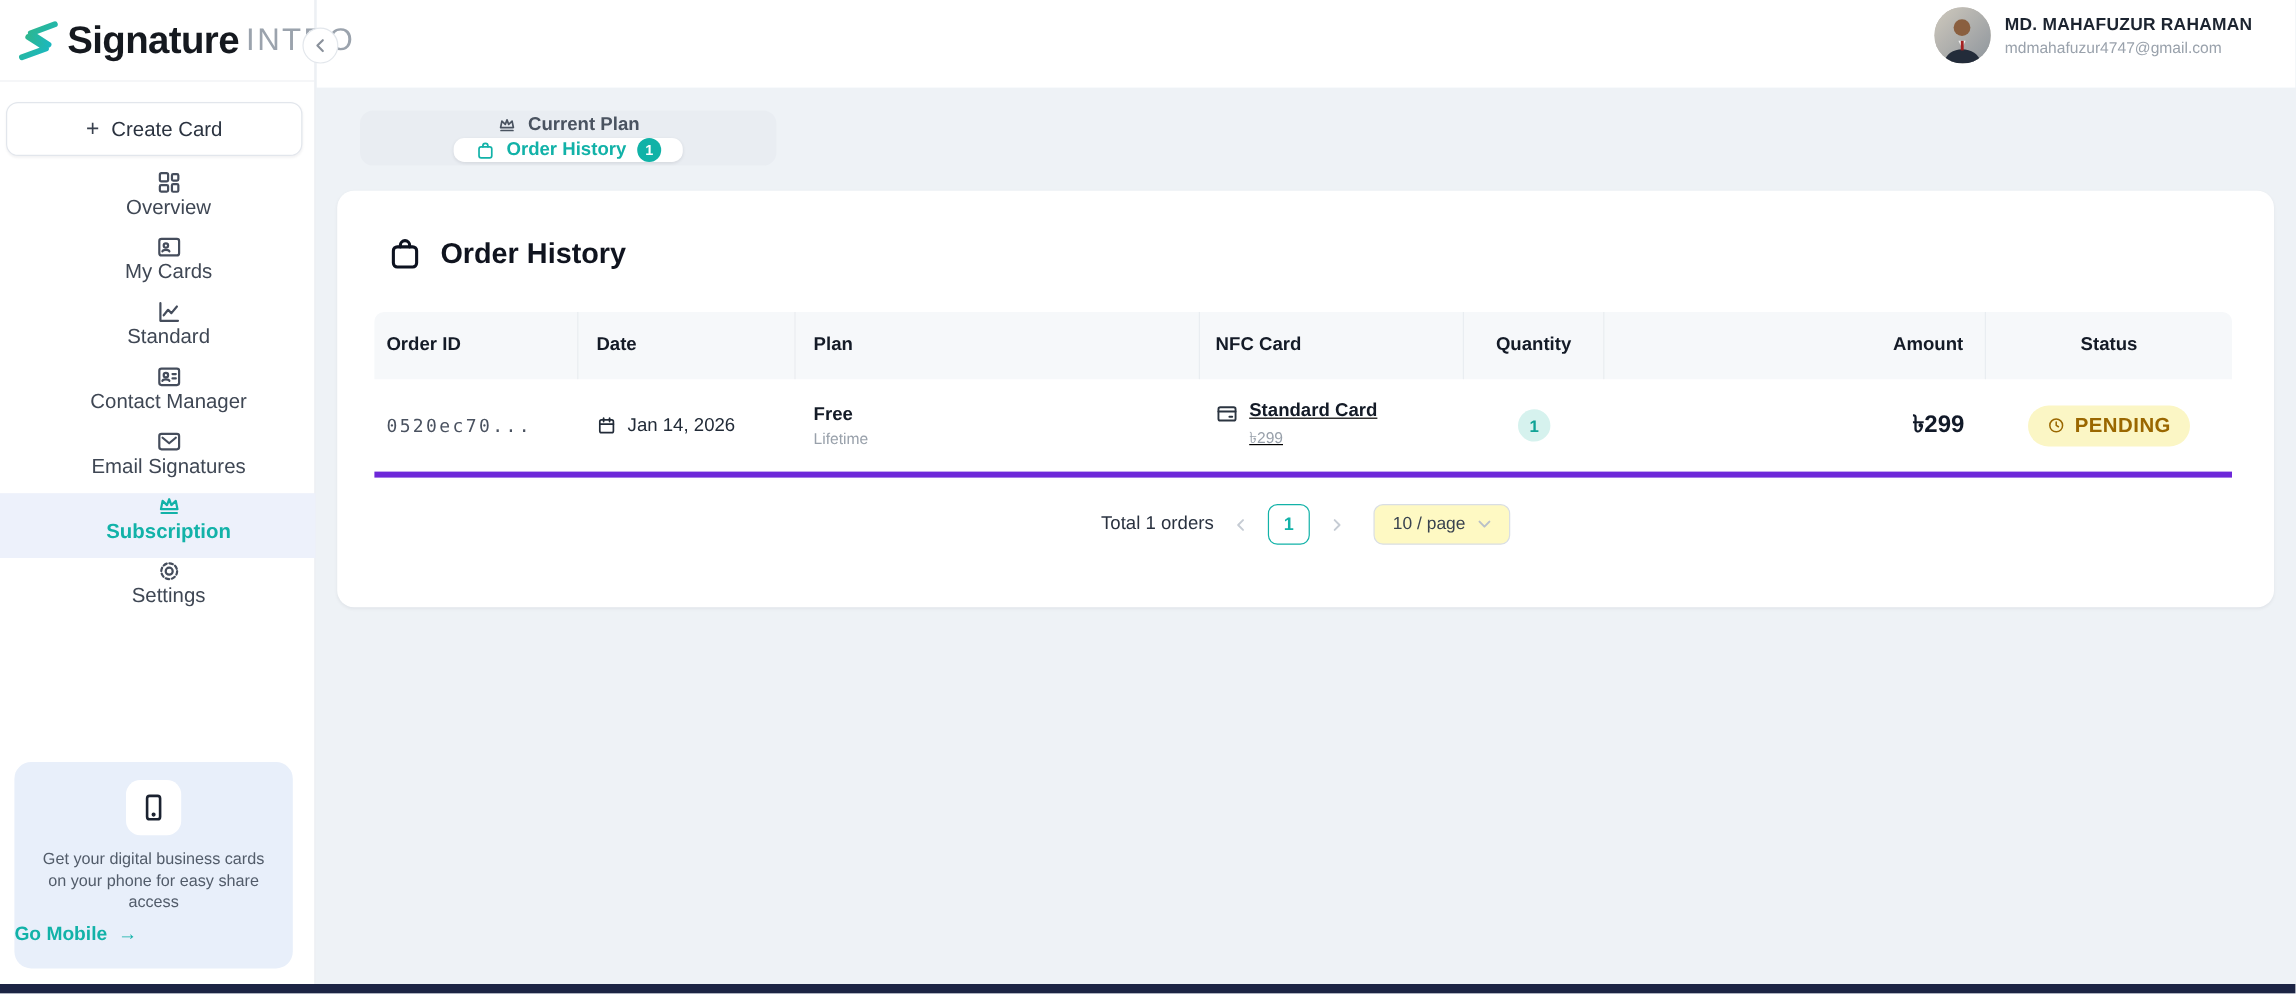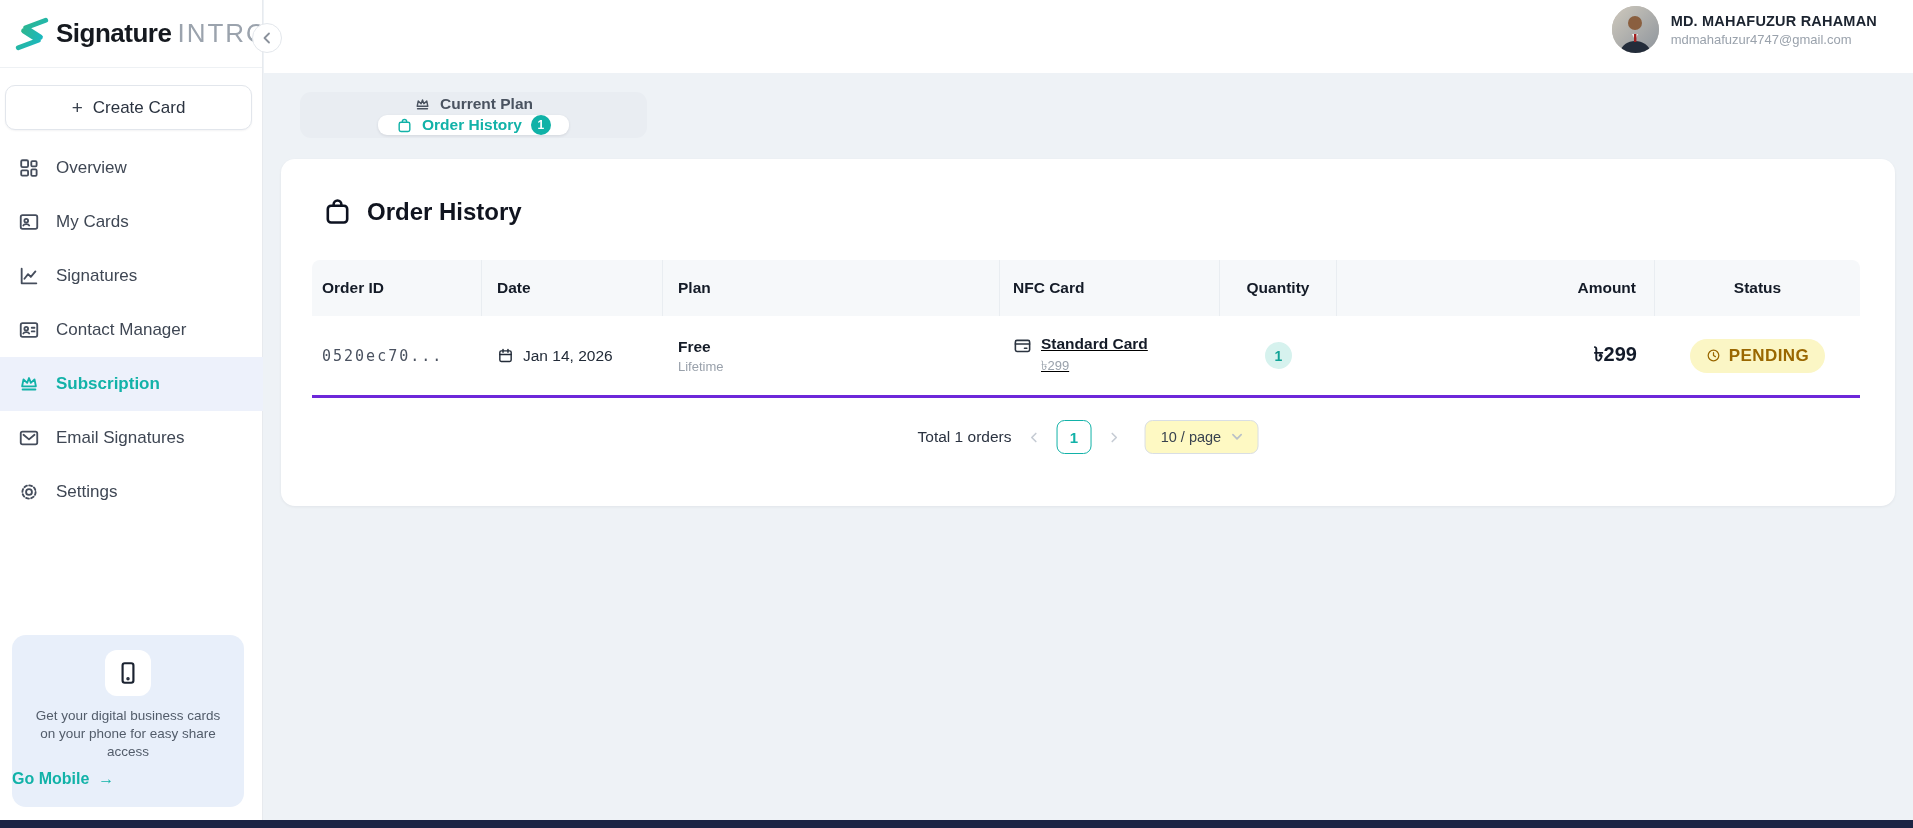--- a/index.html
+++ b/index.html
@@ -3,27 +3,27 @@
 <meta charset="utf-8">
 <style>
   * { margin:0; padding:0; box-sizing:border-box; }
   html,body { width:1913px; height:828px; overflow:hidden; }
   body { font-family:"Liberation Sans", sans-serif; background:#eef2f6; position:relative; }
   svg { display:block; }
 
   
   .sidebar { position:absolute; left:0; top:0; width:263px; height:820px; background:#fff; border-right:1px solid #e7eaee; z-index:2; }
   .sidebar-header { height:68px; border-bottom:1px solid #eef1f4; display:flex; align-items:center; padding-left:13px; }
-  .brand-bold { font-size:26px; font-weight:700; color:#15191f; letter-spacing:-0.5px; margin-left:5px; }
+  .brand-bold { font-size:32px; font-weight:700; color:#15191f; letter-spacing:-0.5px; margin-left:5px; }
   .brand-light { font-size:26px; font-weight:300; color:#9ba3ad; letter-spacing:2px; margin-left:6px; }
   .collapse-btn { position:absolute; left:252px; top:23px; width:30px; height:30px; border-radius:50%; background:#fff; border:1px solid #e3e7ec; display:flex; align-items:center; justify-content:center; color:#8a919b; font-size:16px; cursor:pointer; z-index:6; }
   .create-card-btn { position:absolute; left:5px; top:85px; width:247px; height:45px; background:#fff; border:1px solid #e2e6ec; border-radius:10px; box-shadow:0 1px 2px rgba(16,24,40,.05); display:flex; align-items:center; justify-content:center; gap:10px; font-size:17px; color:#2b3340; cursor:pointer; }
   .create-plus { font-size:19px; color:#39414e; }
   .nav { position:absolute; top:141px; left:0; width:263px; }
-  .nav-item { height:54px; display:flex; align-items:center; gap:16px; padding-left:18px; font-size:17px; color:#3f4754; cursor:pointer; }
+  .nav-item { height:54px; display:flex; align-items:center; gap:0; padding-left:18px; font-size:17px; color:#3f4754; cursor:pointer;flex-direction:column; }
   .nav-item svg { width:22px; height:22px; stroke:#454d5c; }
   .nav-item.active { background:#edf1fb; color:#12b2a8; font-weight:600; }
   .nav-item.active svg { stroke:#12b2a8; }
   .promo { position:absolute; left:12px; top:635px; width:232px; height:172px; background:#e8effa; border-radius:14px; text-align:center; padding-top:15px; }
   .promo-tile { width:46px; height:46px; background:#fff; border-radius:12px; margin:0 auto 11px; display:flex; align-items:center; justify-content:center; }
   .promo-text { font-size:13.5px; color:#525c6a; line-height:1.33; padding:0 14px; }
   .promo-cta { margin-top:9px; font-size:16px; font-weight:700; color:#12b2a8; display:flex; justify-content:flex-start; align-items:center; gap:9px; cursor:pointer; }
 
   
   .topbar { position:absolute; left:264px; top:0; width:1649px; height:73px; background:#fff; }
@@ -43,21 +43,21 @@
 
   
   .card { position:absolute; left:281px; top:159px; width:1614px; height:347px; background:#fff; border-radius:14px; box-shadow:0 1px 3px rgba(16,24,40,.06); }
   .card-head { position:absolute; left:41px; top:37px; display:flex; align-items:center; gap:14px; }
   .card-title { font-size:24px; font-weight:700; color:#10141f; }
 
   .table { position:absolute; left:31px; top:101px; width:1548px; }
   .thead { display:flex; height:56px; background:#f6f8fa; border-radius:8px 8px 0 0; }
   .th { display:flex; align-items:center; font-size:15.5px; font-weight:700; color:#141b27; border-right:1px solid #e9edf1; }
   .th:last-child { border-right:none; }
-  .trow { display:flex; height:82px; border-bottom:3px solid #6d28d9; }
+  .trow { display:flex; height:82px; border-bottom:5px solid #6d28d9; }
   .td { display:flex; align-items:center; }
   .c1 { width:170px; padding-left:10px; }
   .c2 { width:181px; padding-left:15px; }
   .c3 { width:337px; padding-left:15px; }
   .c4 { width:220px; padding-left:13px; }
   .c5 { width:117px; justify-content:center; padding-left:0; }
   .c6 { width:318px; justify-content:flex-end; padding-right:18px; padding-left:0; }
   .c7 { width:205px; justify-content:center; padding-left:0; }
 
   .order-id { font-family:"DejaVu Sans Mono", monospace; font-size:15px; letter-spacing:2px; color:#4a5260; }
@@ -121,45 +121,45 @@
           <circle cx="9" cy="10.5" r="2"></circle>
           <path d="M5.8 15.8 C6.5 13.9 11.5 13.9 12.2 15.8"></path>
       </svg>
       <span>My Cards</span>
     </div>
     <div class="nav-item">
       <svg viewBox="0 0 24 24" fill="none" stroke-width="2" stroke-linecap="round" stroke-linejoin="round">
         <path d="M4 4 V20 H20"></path>
           <path d="M7 15 L11 10 L14 13 L19 7"></path>
       </svg>
-      <span>Signatures</span>
+      <span>Standard</span>
     </div>
     <div class="nav-item">
       <svg viewBox="0 0 24 24" fill="none" stroke-width="2" stroke-linecap="round">
         <rect x="3" y="4.5" width="18" height="15" rx="2"></rect>
           <circle cx="9" cy="10.5" r="2"></circle>
           <path d="M5.8 15.8 C6.5 13.9 11.5 13.9 12.2 15.8"></path>
           <path d="M15 9.5 H18"></path>
           <path d="M15 13.5 H18"></path>
       </svg>
       <span>Contact Manager</span>
     </div>
+    <div class="nav-item">
+      <svg viewBox="0 0 24 24" fill="none" stroke-width="2" stroke-linecap="round" stroke-linejoin="round">
+        <rect x="3" y="5" width="18" height="14" rx="2"></rect>
+          <path d="M6 8.5 L12 13.5 L18 8.5"></path>
+      </svg>
+      <span>Email Signatures</span>
+    </div>
     <div class="nav-item active">
       <svg viewBox="0 0 24 24" fill="none" stroke-width="2" stroke-linecap="round" stroke-linejoin="round">
         <path d="M4.5 14.5 L6 7 L10 10.8 L12 5.5 L14 10.8 L18 7 L19.5 14.5 Z"></path>
           <path d="M5 18 H19"></path>
       </svg>
       <span>Subscription</span>
-    </div>
-    <div class="nav-item">
-      <svg viewBox="0 0 24 24" fill="none" stroke-width="2" stroke-linecap="round" stroke-linejoin="round">
-        <rect x="3" y="5" width="18" height="14" rx="2"></rect>
-          <path d="M6 8.5 L12 13.5 L18 8.5"></path>
-      </svg>
-      <span>Email Signatures</span>
     </div>
     <div class="nav-item">
       <svg viewBox="0 0 24 24" fill="none" stroke-width="2" stroke-linecap="round">
         <circle cx="12" cy="12" r="3.2"></circle>
           <circle cx="12" cy="12" r="7.2" stroke-dasharray="3.2 2.45"></circle>
       </svg>
       <span>Settings</span>
     </div>
   </div>
 

